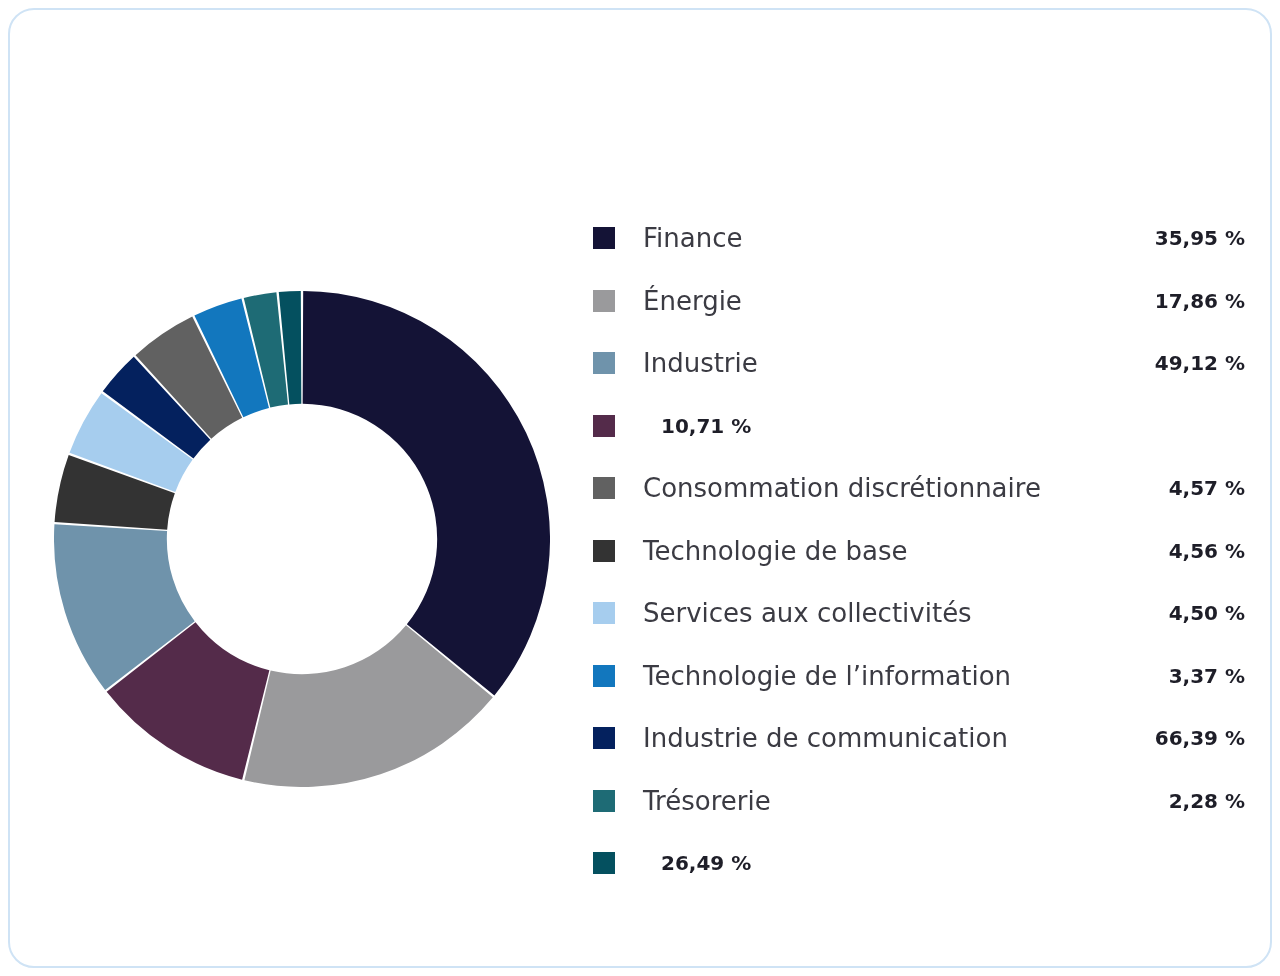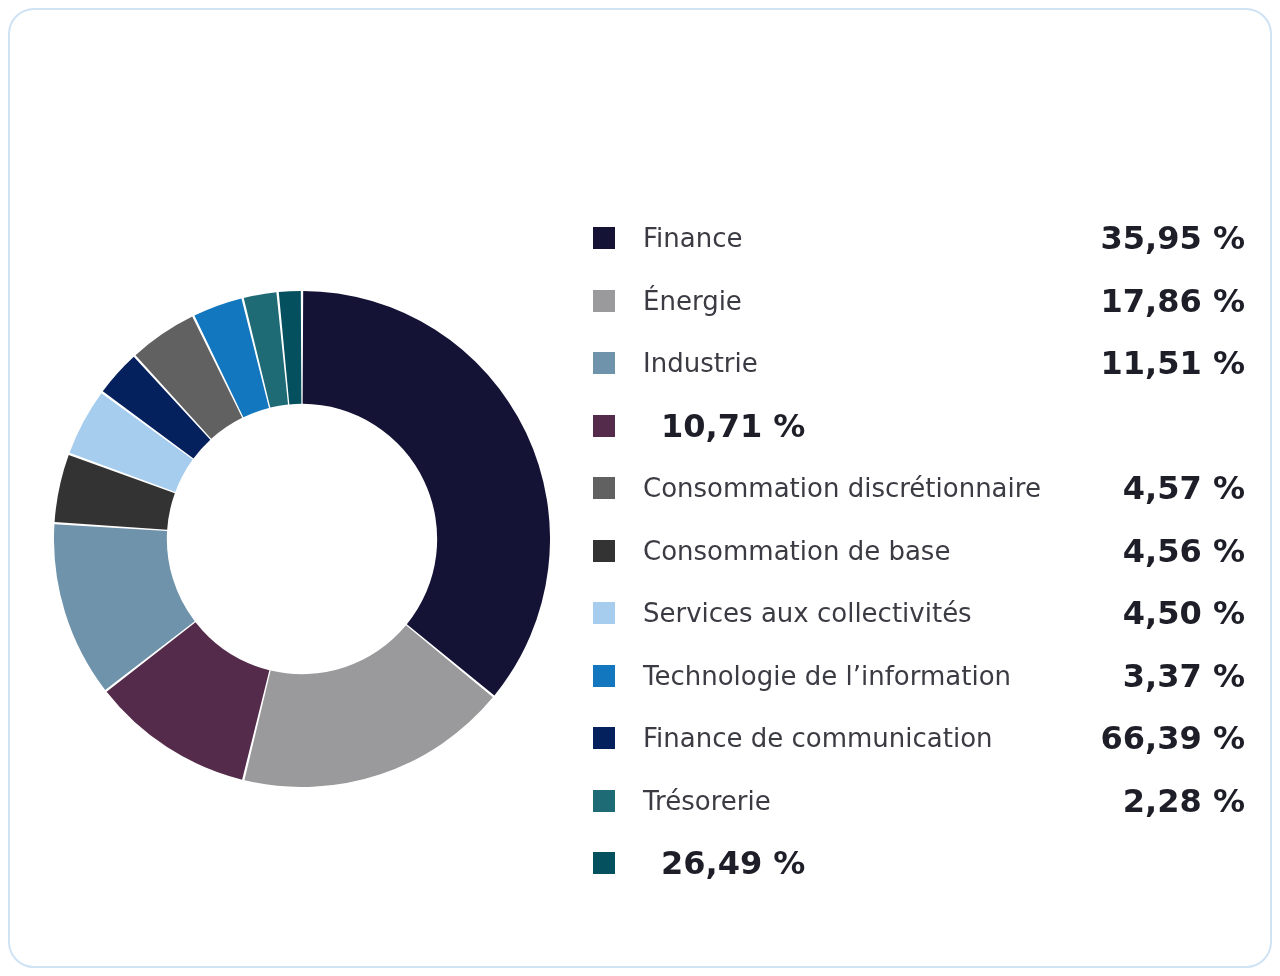--- a/index.html
+++ b/index.html
@@ -73,21 +73,21 @@
   }
   .legend-label {
     flex: 1 1 auto;
     font-size: 26px;
     color: #3b3b43;
     white-space: nowrap;
     font-weight: 400;
   }
   .legend-value {
     flex: 0 0 auto;
-    font-size: 32px;
+    font-size: 20px;
     font-weight: 700;
     color: #1e1e28;
     text-align: right;
     white-space: nowrap;
     padding-left: 18px;
   }
 </style>
 </head>
 <body>
 
@@ -119,49 +119,49 @@
         <span class="legend-value">35,95 %</span>
       </div>
       <div class="legend-row">
         <span class="legend-swatch" style="background: rgb(154, 154, 156);"></span>
         <span class="legend-label">Énergie</span>
         <span class="legend-value">17,86 %</span>
       </div>
       <div class="legend-row">
         <span class="legend-swatch" style="background: rgb(111, 147, 171);"></span>
         <span class="legend-label">Industrie</span>
-        <span class="legend-value">11,51 %</span>
+        <span class="legend-value">49,12 %</span>
       </div>
       <div class="legend-row">
         <span class="legend-swatch" style="background: rgb(84, 43, 74);"></span>
         <span class="legend-value">10,71 %</span>
       </div>
       <div class="legend-row">
         <span class="legend-swatch" style="background: rgb(97, 97, 97);"></span>
         <span class="legend-label">Consommation discrétionnaire</span>
         <span class="legend-value">4,57 %</span>
       </div>
       <div class="legend-row">
         <span class="legend-swatch" style="background: rgb(51, 51, 51);"></span>
-        <span class="legend-label">Consommation de base</span>
+        <span class="legend-label">Technologie de base</span>
         <span class="legend-value">4,56 %</span>
       </div>
       <div class="legend-row">
         <span class="legend-swatch" style="background: rgb(166, 205, 238);"></span>
         <span class="legend-label">Services aux collectivités</span>
         <span class="legend-value">4,50 %</span>
       </div>
       <div class="legend-row">
         <span class="legend-swatch" style="background: rgb(18, 119, 190);"></span>
         <span class="legend-label">Technologie de l’information</span>
         <span class="legend-value">3,37 %</span>
       </div>
       <div class="legend-row">
         <span class="legend-swatch" style="background: rgb(4, 33, 94);"></span>
-        <span class="legend-label">Finance de communication</span>
+        <span class="legend-label">Industrie de communication</span>
         <span class="legend-value">66,39 %</span>
       </div>
       <div class="legend-row">
         <span class="legend-swatch" style="background: rgb(30, 107, 117);"></span>
         <span class="legend-label">Trésorerie</span>
         <span class="legend-value">2,28 %</span>
       </div>
       <div class="legend-row">
         <span class="legend-swatch" style="background: rgb(4, 80, 95);"></span>
         <span class="legend-value">26,49 %</span>

